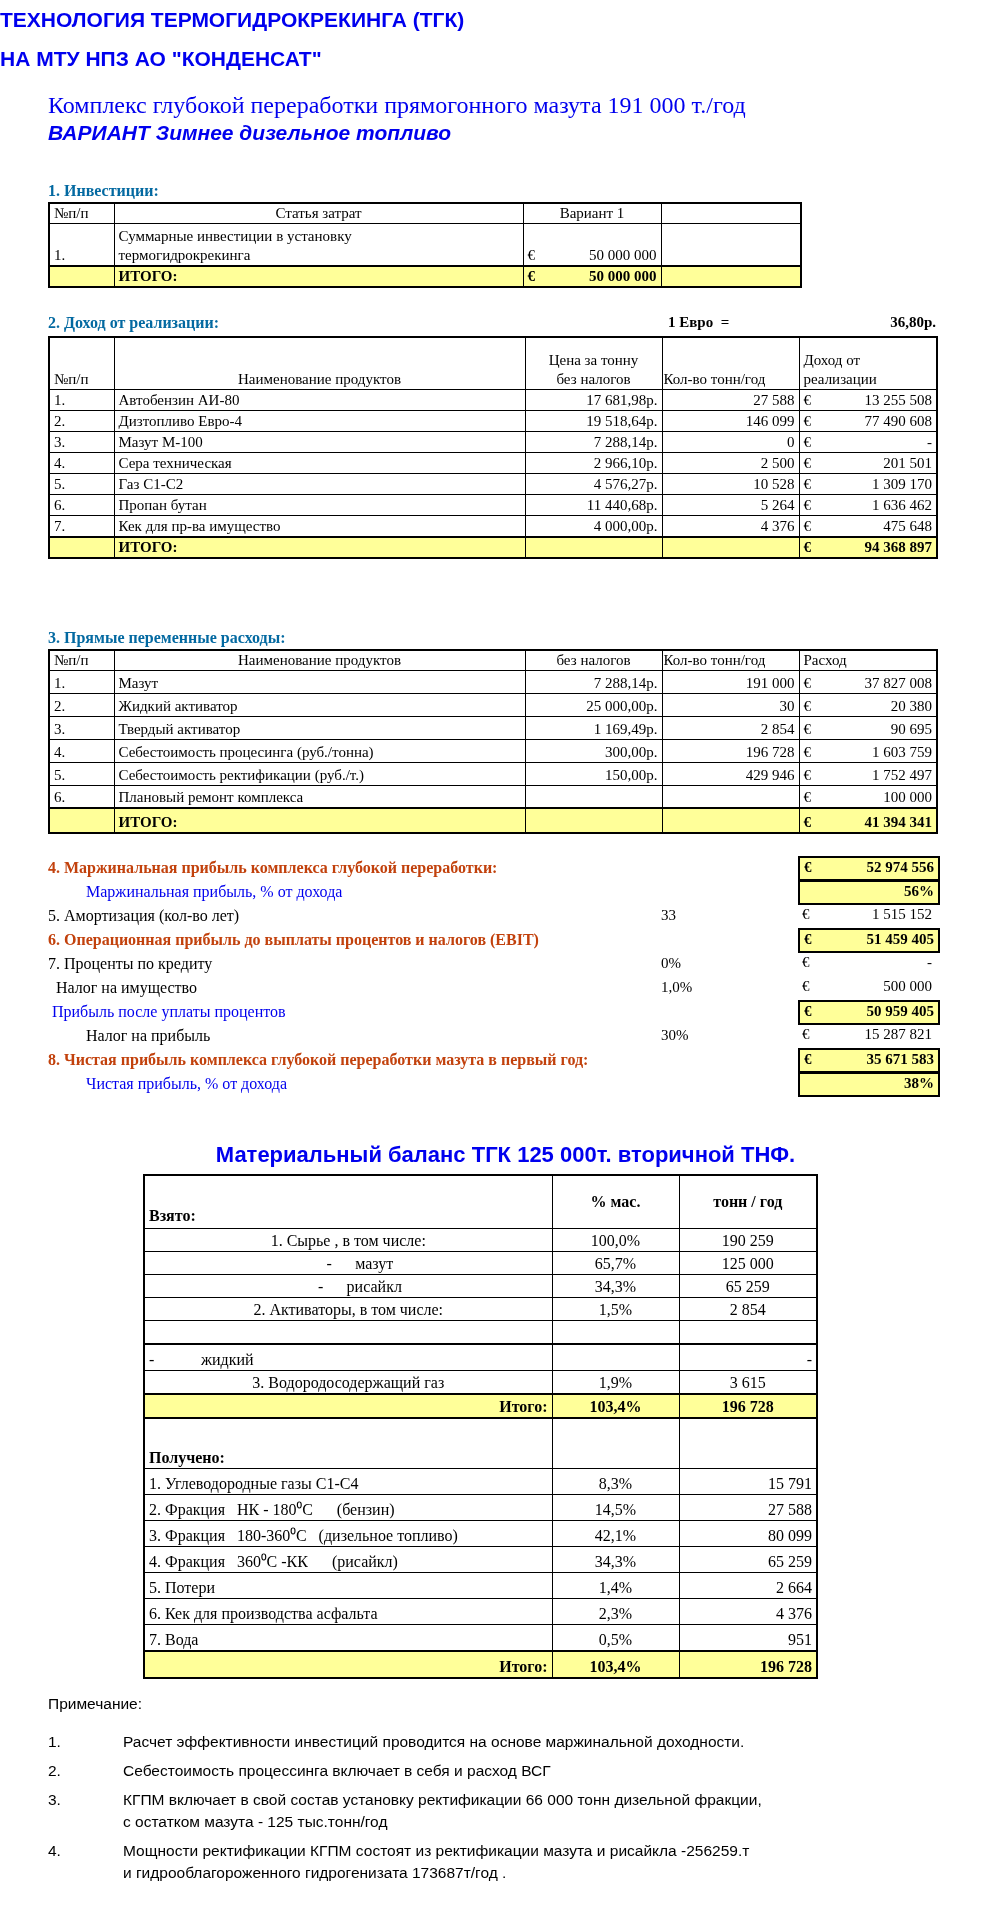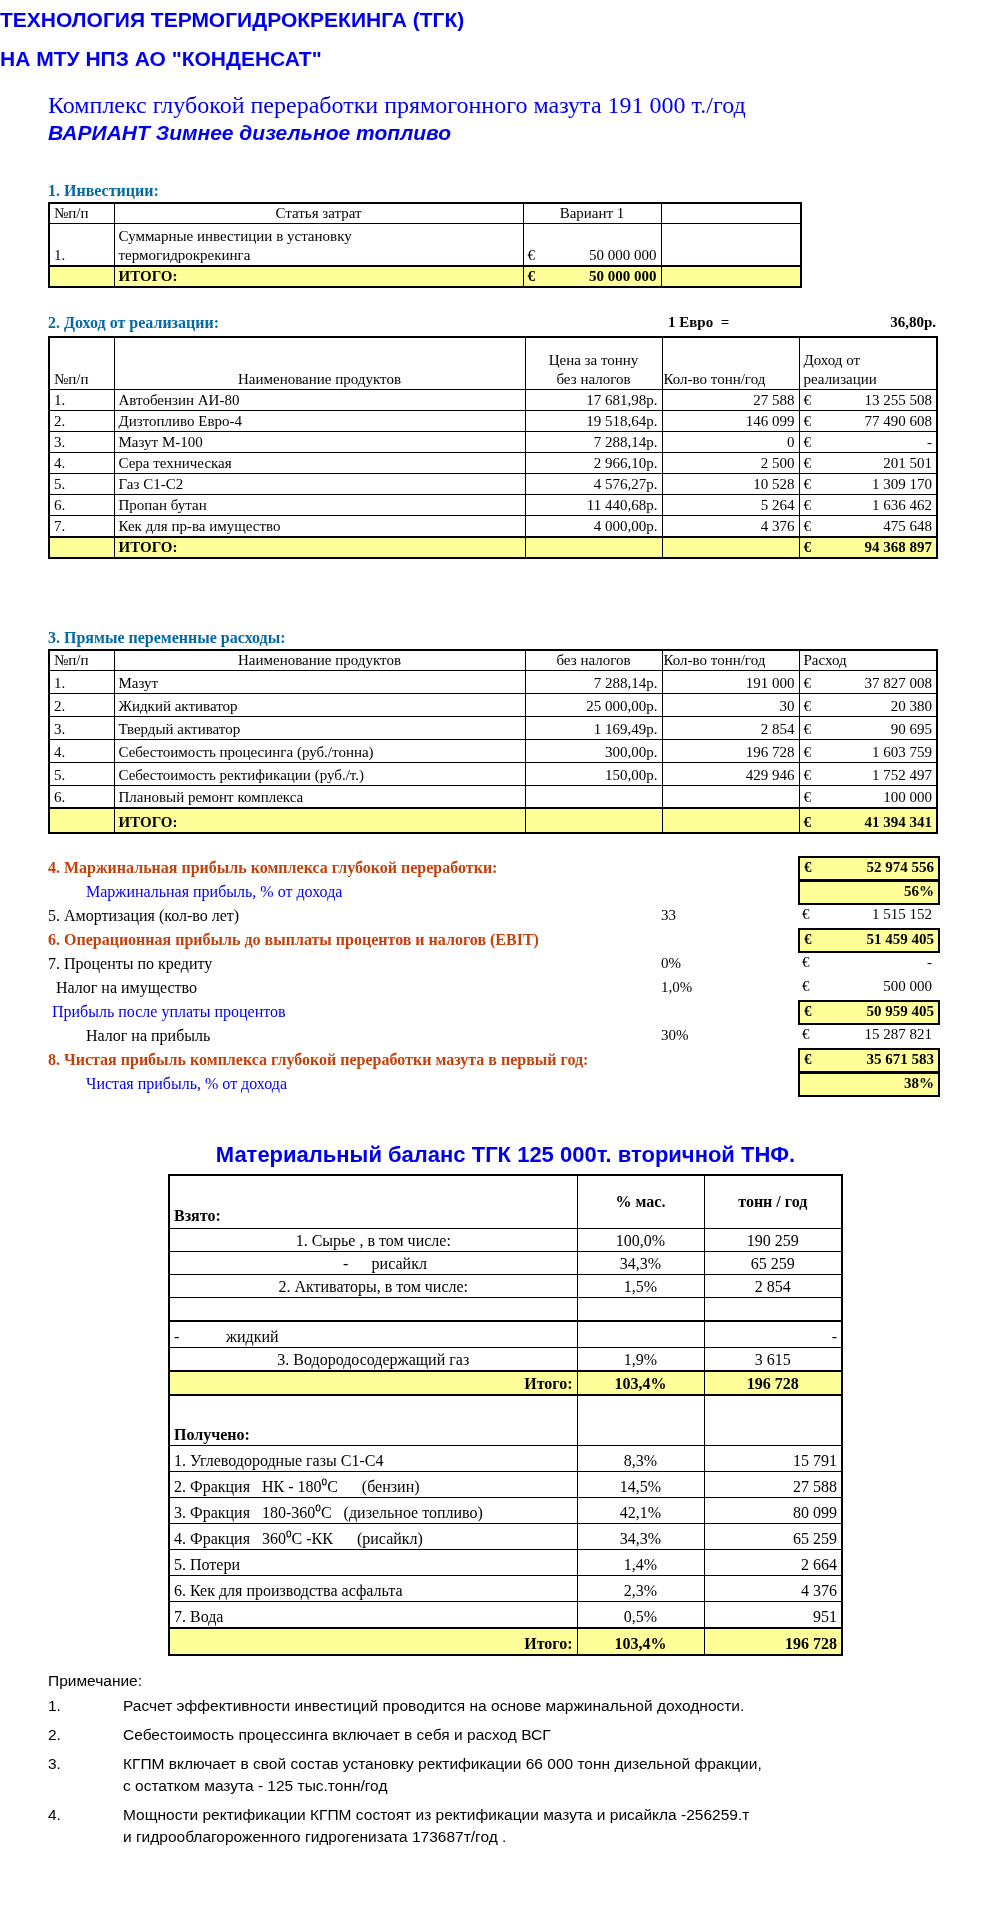--- a/index.html
+++ b/index.html
@@ -39,36 +39,36 @@
   .ind8{left:8px;}
   .ind38{left:38px;}
   .smid{position:absolute;left:613px;top:3px;width:130px;}
   .sbox{position:absolute;left:750px;top:0;width:130px;height:19px;padding:1px 4px;
         background:#FFFF99;border:2px solid #000;font-weight:bold;text-align:right;}
   .snobox{position:absolute;left:750px;top:1px;width:130px;height:19px;padding:1px 4px;text-align:right;}
   .sbox .cur,.snobox .cur{float:left;}
   
   .bal-title{font-family:"Liberation Sans",sans-serif;font-weight:bold;font-size:22px;
              color:#0000EE;margin:46px 0 6px 121px;width:673px;text-align:center;}
-  .bal{margin-left:120px;border-radius:28px;}
+  .bal{margin-left:95px;border-radius:28px;}
   .bal td{font-size:16px;line-height:20px;}
   .bal tr.r td{height:22px;text-align:center;}
   .bal tr.rr td{height:25px;}
   .bal .hd{height:52px;vertical-align:middle;text-align:center;font-weight:bold;}
   .bal .hd0{position:relative;}
   .bal .hd0 span{position:absolute;left:4px;bottom:2px;font-weight:bold;}
   .dash{display:inline-block;width:52px;}
   tr.btotal td{background:#FFFF99;font-weight:bold;border-top:2px solid #000;border-bottom:2px solid #000;}
   tr.btotal td:first-child{text-align:right;}
   .thick-t td{border-top:2px solid #000;}
   .thick-b td{border-bottom:2px solid #000;}
   .pre{white-space:pre;}
   
   .notes{font-family:"Liberation Sans",sans-serif;font-size:15.5px;margin-top:16px;}
-  .notes-title{margin-bottom:7px;}
+  .notes-title{margin-bottom:20px;}
   .note{display:flex;margin-bottom:7px;}
   .note .n{width:75px;flex:none;}
   .note .t div{margin-bottom:4px;}
 </style>
 </head>
 <body>
 
 <div class="page">
 
   <div class="hdr1">ТЕХНОЛОГИЯ ТЕРМОГИДРОКРЕКИНГА (ТГК)</div>
@@ -333,20 +333,25 @@
             </td>
         <td class="hd">% мас.</td>
         <td class="hd">тонн / год</td>
       </tr>
       <tr class="r">
         <td>1. Сырье , в том числе:</td>
         <td class="ctr">100,0%</td>
         <td class="rt">190 259</td>
       </tr>
       <tr class="r">
+        <td><span class="dash">-</span><span>мазут</span></td>
+        <td class="ctr">65,7%</td>
+        <td class="rt">125 000</td>
+      </tr>
+      <tr class="r">
         <td><span class="dash">-</span><span>рисайкл</span></td>
         <td class="ctr">34,3%</td>
         <td class="rt">65 259</td>
       </tr>
       <tr class="r">
         <td>2. Активаторы, в том числе:</td>
         <td class="ctr">1,5%</td>
         <td class="rt">2 854</td>
       </tr>
       <tr class="r">

